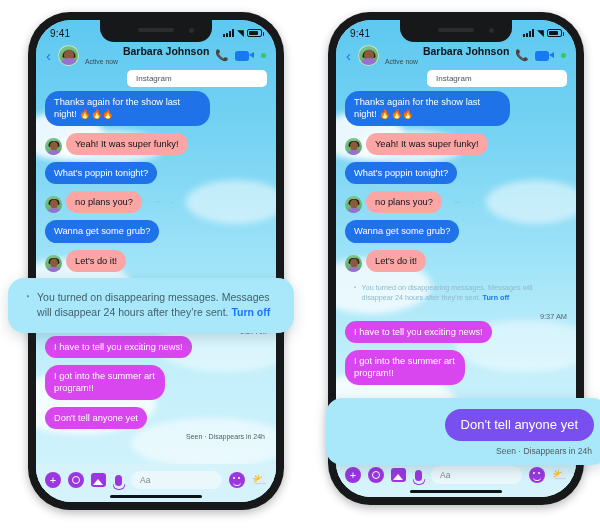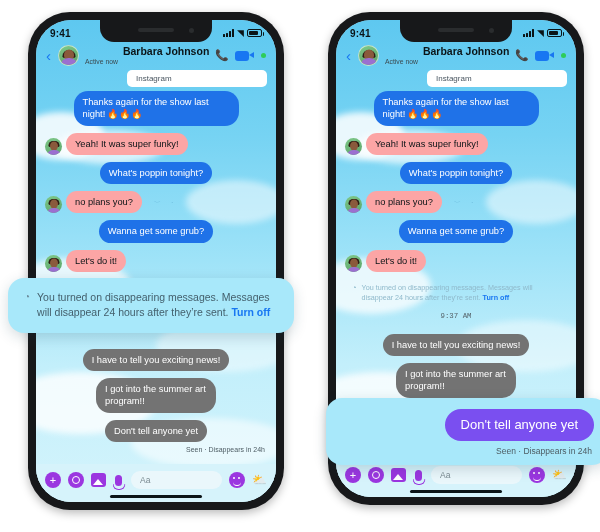--- a/index.html
+++ b/index.html
@@ -36,21 +36,21 @@
           width:112px; height:22px; background:#17181a;
           border-bottom-left-radius:14px; border-bottom-right-radius:14px; z-index:30; }
   .notch .spk{ position:absolute; left:50%; transform:translateX(-50%); top:8px;
                width:36px; height:4px; background:#2a2c2e; border-radius:3px; }
   .notch .cam{ position:absolute; right:18px; top:8px; width:5px; height:5px;
                background:#2a2c2e; border-radius:50%; }
 
   
   .status{ position:relative; z-index:20; height:24px; display:flex; align-items:center;
            justify-content:space-between; padding:2px 14px 0; }
-  .status .time{ font-size:10px; font-weight:bold; color:#0b1417; letter-spacing:.2px; }
+  .status .time{ font-size:10px; font-weight:normal; color:#0b1417; letter-spacing:.2px; }
   .status .ind{ display:flex; align-items:center; gap:3px; }
   .bars{ display:flex; align-items:flex-end; gap:1px; height:8px; }
   .bars i{ display:block; width:2px; background:#0b1417; border-radius:.5px; }
   .bars i:nth-child(1){ height:3px; } .bars i:nth-child(2){ height:4.5px; }
   .bars i:nth-child(3){ height:6px; } .bars i:nth-child(4){ height:8px; }
   .wifi{ font-size:9px; color:#0b1417; line-height:1; }
   .batt{ width:15px; height:8px; border:1px solid #0b1417; border-radius:2px; position:relative; }
   .batt::after{ content:""; position:absolute; right:-3px; top:2px; width:1.5px; height:4px;
                 background:#0b1417; border-radius:0 1px 1px 0; }
   .batt i{ position:absolute; left:1px; top:1px; bottom:1px; width:9px; background:#0b1417; border-radius:1px; display:block; }
@@ -75,39 +75,39 @@
   .ic-phone{ color:#1877f2; font-size:11px; line-height:1; }
   .ic-video{ position:relative; width:14px; height:10px; background:#1877f2; border-radius:3px; }
   .ic-video::after{ content:""; position:absolute; right:-5px; top:1.5px;
                     border-top:3.5px solid transparent; border-bottom:3.5px solid transparent;
                     border-right:5px solid #1877f2; }
   .dot{ width:5px; height:5px; border-radius:50%; background:#2ecc5a; margin-left:6px; }
 
   
   .stream{ position:relative; z-index:15; padding:0 9px; }
   .row{ display:flex; align-items:flex-end; gap:4px; margin-bottom:7px; }
-  .row.me{ justify-content:center; }
+  .row.me{ justify-content:flex-start; }
   .av-sm{ width:17px; height:17px; border-radius:50%; overflow:hidden; flex:0 0 auto; position:relative;
           background:linear-gradient(160deg,#7fc98a,#5aa368); }
   .av-sm .face{ position:absolute; left:50%; top:48%; transform:translate(-50%,-50%);
                 width:8px; height:9px; border-radius:50%; background:#8a5a3c; }
   .av-sm .hair{ position:absolute; left:50%; top:18%; transform:translateX(-50%);
                 width:11px; height:6px; border-radius:6px 6px 2px 2px; background:#2e1d14; }
   .av-sm .body{ position:absolute; left:50%; bottom:-1px; transform:translateX(-50%);
                 width:14px; height:6px; border-radius:6px 6px 0 0; background:#9b6fd0; }
   .bub{ max-width:165px; padding:5px 9px; border-radius:14px; font-size:9.3px; line-height:1.32; }
   .bub.them{ background:#fca5a5; color:#0b1417; }
   .bub.blue{ background:#1f72e8; color:#ffffff; }
-  .bub.purple{ background:#737373; color:#ffffff; }
+  .bub.purple{ background:#d946ef; color:#ffffff; }
 
   .iglabel{ display:flex; justify-content:flex-end; margin-bottom:4px; }
   .iglabel span{ background:#ffffff; color:#4a5660; font-size:8px;
                  padding:4px 9px; border-radius:5px; width:140px; }
 
-  .tstamp{ text-align:center; font-size:7.4px; color:#55646b; margin:6px 0 14px;font-family:Liberation Mono, monospace; }
+  .tstamp{ text-align:right; font-size:7.4px; color:#55646b; margin:6px 0 0; }
   .seen{ text-align:right; font-size:7px; color:#4d5c63; margin-top:-3px; padding-right:2px; }
 
   
   .banner-inline{ position:relative; z-index:15; display:flex; gap:5px;
                   padding:4px 16px 0; color:#8fb9cb; font-size:7.2px; line-height:1.45; }
   .banner-inline .cl{ flex:0 0 auto; font-size:7.5px; }
   .banner-inline b{ color:#1877f2; font-weight:bold; }
 
   
   .composer{ position:absolute; left:0; right:0; bottom:0; z-index:20;

